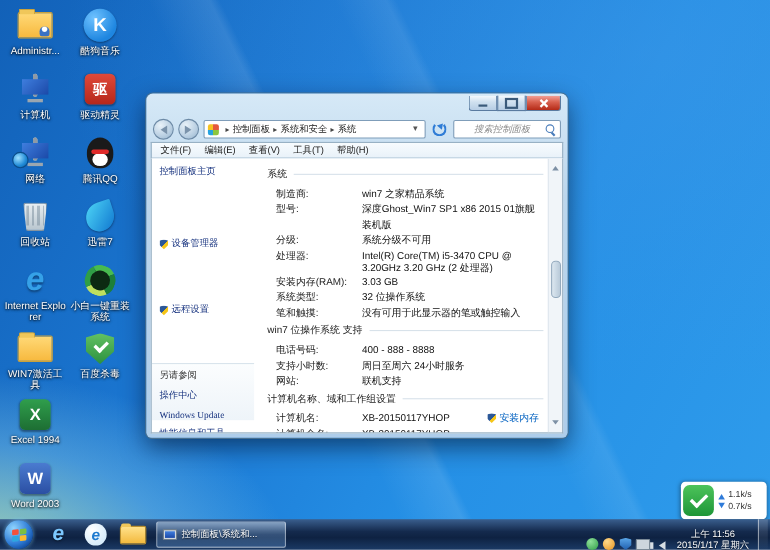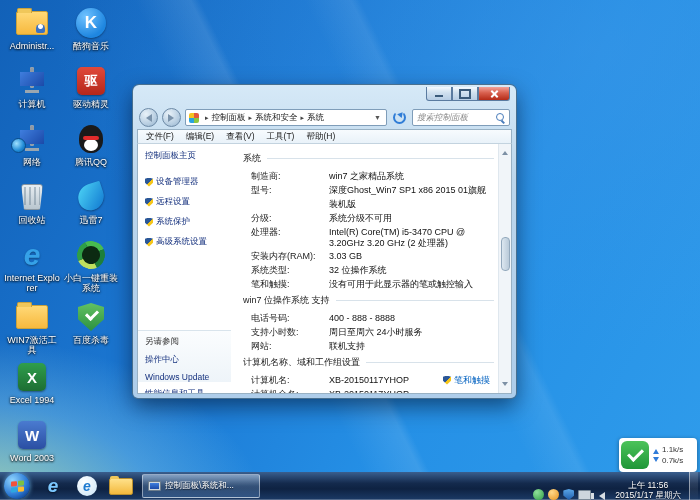--- a/index.html
+++ b/index.html
@@ -52,46 +52,46 @@
   .tbar { height:21px; position:relative; }
   .wbtns { position:absolute; right:2px; top:2px; display:flex; }
   .wb { width:26px; height:14px; border:1px solid #5a7ba0; border-top:none; background:linear-gradient(#f4f9fd,#cfe0ef 45%, #b6cde4); display:flex; align-items:center; justify-content:center; position:relative; }
   .wb.min { border-radius:0 0 0 3px; }
   .wb.cls { width:32px; background:linear-gradient(#f2a197,#d8604e 45%, #b52a17); border-radius:0 0 3px 0; }
   .wb.min::after { content:""; width:8px; height:2px; background:#3a5a7a; margin-top:5px; }
   .wb.max::after { content:""; width:8px; height:6px; border:2px solid #3a5a7a; }
   .wb.cls::before, .wb.cls::after { content:""; position:absolute; width:9px; height:2px; background:#fff; top:6px; left:11px; }
   .wb.cls::before { transform:rotate(45deg); } .wb.cls::after { transform:rotate(-45deg); }
 
-  .navbar { height:23px; display:flex; align-items:center; gap:4px; padding:0 2px; }
+  .navbar { height:23px; display:flex; align-items:center; gap:4px; padding:0 2px;text-align:center; }
   .navcirc { width:19px; height:19px; border-radius:50%; background:radial-gradient(circle at 35% 30%, #e9f2f9, #b9cfe2 60%, #93b1cc); border:1px solid #6d8aa6; display:flex; align-items:center; justify-content:center; }
   .tri-l { width:0; height:0; border:4px solid transparent; border-right:6px solid #7b93ab; margin-left:-3px; }
   .tri-r { width:0; height:0; border:4px solid transparent; border-left:6px solid #7b93ab; margin-right:-3px; }
   .abar { flex:1; height:17px; background:#fff; border:1px solid #7f9db9; border-radius:2px; display:flex; align-items:center; font-size:8.5px; color:#222; padding:0 2px; overflow:hidden; }
   .cpicon { width:10px; height:10px; border-radius:2px; background:conic-gradient(#e4593c 0 25%, #8cc63f 0 50%, #27a3e0 0 75%, #f5c321 0); margin:0 3px 0 1px; flex:none; }
   .crumbsep { color:#444; margin:0 3px; font-size:7px; }
   .caret { margin-left:auto; color:#555; font-size:7px; padding:0 3px; }
   .refresh { width:13px; height:13px; border-radius:50%; border:2px solid #2f7cd6; border-top-color:transparent; position:relative; margin:0 2px; flex:none; }
   .refresh::after { content:""; position:absolute; top:-4px; right:-1px; border:3px solid transparent; border-bottom:5px solid #2f7cd6; transform:rotate(40deg); }
   .sbox { width:98px; height:17px; background:#fff; border:1px solid #7f9db9; border-radius:2px; display:flex; align-items:center; padding:0 4px; }
   .sbox .ph { flex:1; font-size:8.5px; font-style:italic; color:#8a8a8a; white-space:nowrap; overflow:hidden; }
   .mag { width:9px; height:9px; position:relative; flex:none; }
   .mag::before { content:""; position:absolute; top:0; left:0; width:6px; height:6px; border:1.5px solid #4a7dbb; border-radius:50%; }
   .mag::after { content:""; position:absolute; bottom:0; right:0; width:4px; height:1.5px; background:#4a7dbb; transform:rotate(45deg); }
 
   .menubar { height:15px; background:linear-gradient(#f7fbfe,#e9f2f9); border:1px solid #98b1c4; border-bottom:1px solid #c3d3df; display:flex; align-items:center; gap:12px; padding:0 8px; font-size:8.5px; color:#1a1a1a; }
 
   .cbody { height:250px; background:#fff; border:1px solid #98b1c4; border-top:none; display:flex; overflow:hidden; }
-  .spane { width:97px; flex:none; padding:6px 4px 0 7px; display:flex; flex-direction:column; font-size:8.5px; position:relative; }
+  .spane { width:97px; flex:none; padding:6px 4px 0 7px; display:flex; flex-direction:column; font-size:8.5px; position:relative;gap:40px; }
   .shome { color:#15317e; margin-bottom:14px; }
   .slink { display:flex; align-items:center; gap:3px; color:#15317e; margin-bottom:8px; }
   .shield { width:8px; height:9px; flex:none; background:linear-gradient(135deg,#2b5797 0 50%, #f5c518 50% 100%); clip-path:polygon(50% 0,100% 14%,100% 58%,50% 100%,0 58%,0 14%); }
   .seealso { position:absolute; left:0; right:4px; top:186px; border-top:1px solid #d9e4ec; padding:5px 0 0 7px; background:linear-gradient(#fbfdfe,#eef4f9); height:52px; }
   .seealso .hd { font-size:8.5px; color:#333; margin-bottom:6px; }
-  .seealso .slink { margin-bottom:6px; }
+  .seealso .slink { margin-bottom:6px;font-family:Liberation Serif, serif; }
 
   .mpane { flex:1; padding:5px 4px 0 8px; font-size:9px; color:#111; overflow:hidden; }
   .ghead { display:flex; align-items:center; gap:6px; margin:3px 0 4px 0; }
   .ghead .t { white-space:nowrap; color:#222; }
   .ghead .rule { flex:1; height:1px; background:#d8e2ea; }
   .row { display:flex; min-height:14px; line-height:14px; padding-left:8px; }
   .row .lab { width:78px; flex:none; color:#222; }
   .row .val { flex:1; color:#111; }
   .row .val.wrap { line-height:11px; padding-top:2px; }
   .link { color:#0563c1; }
@@ -358,21 +358,21 @@
 
       <div class="ghead">
         <span class="t">计算机名称、域和工作组设置</span>
           <span class="rule"></span>
       </div>
       <div class="row">
         <span class="lab">计算机名:</span>
         <span class="val">XB-20150117YHOP</span>
         <span class="chg">
           <span class="shield"></span>
-          <span class="link">笔和触摸</span>
+          <span class="link">安装内存</span>
         </span>
       </div>
       <div class="row">
         <span class="lab">计算机全名:</span>
         <span class="val">XB-20150117YHOP</span>
       </div>
 
     </div>
 
     <div class="sbar">

